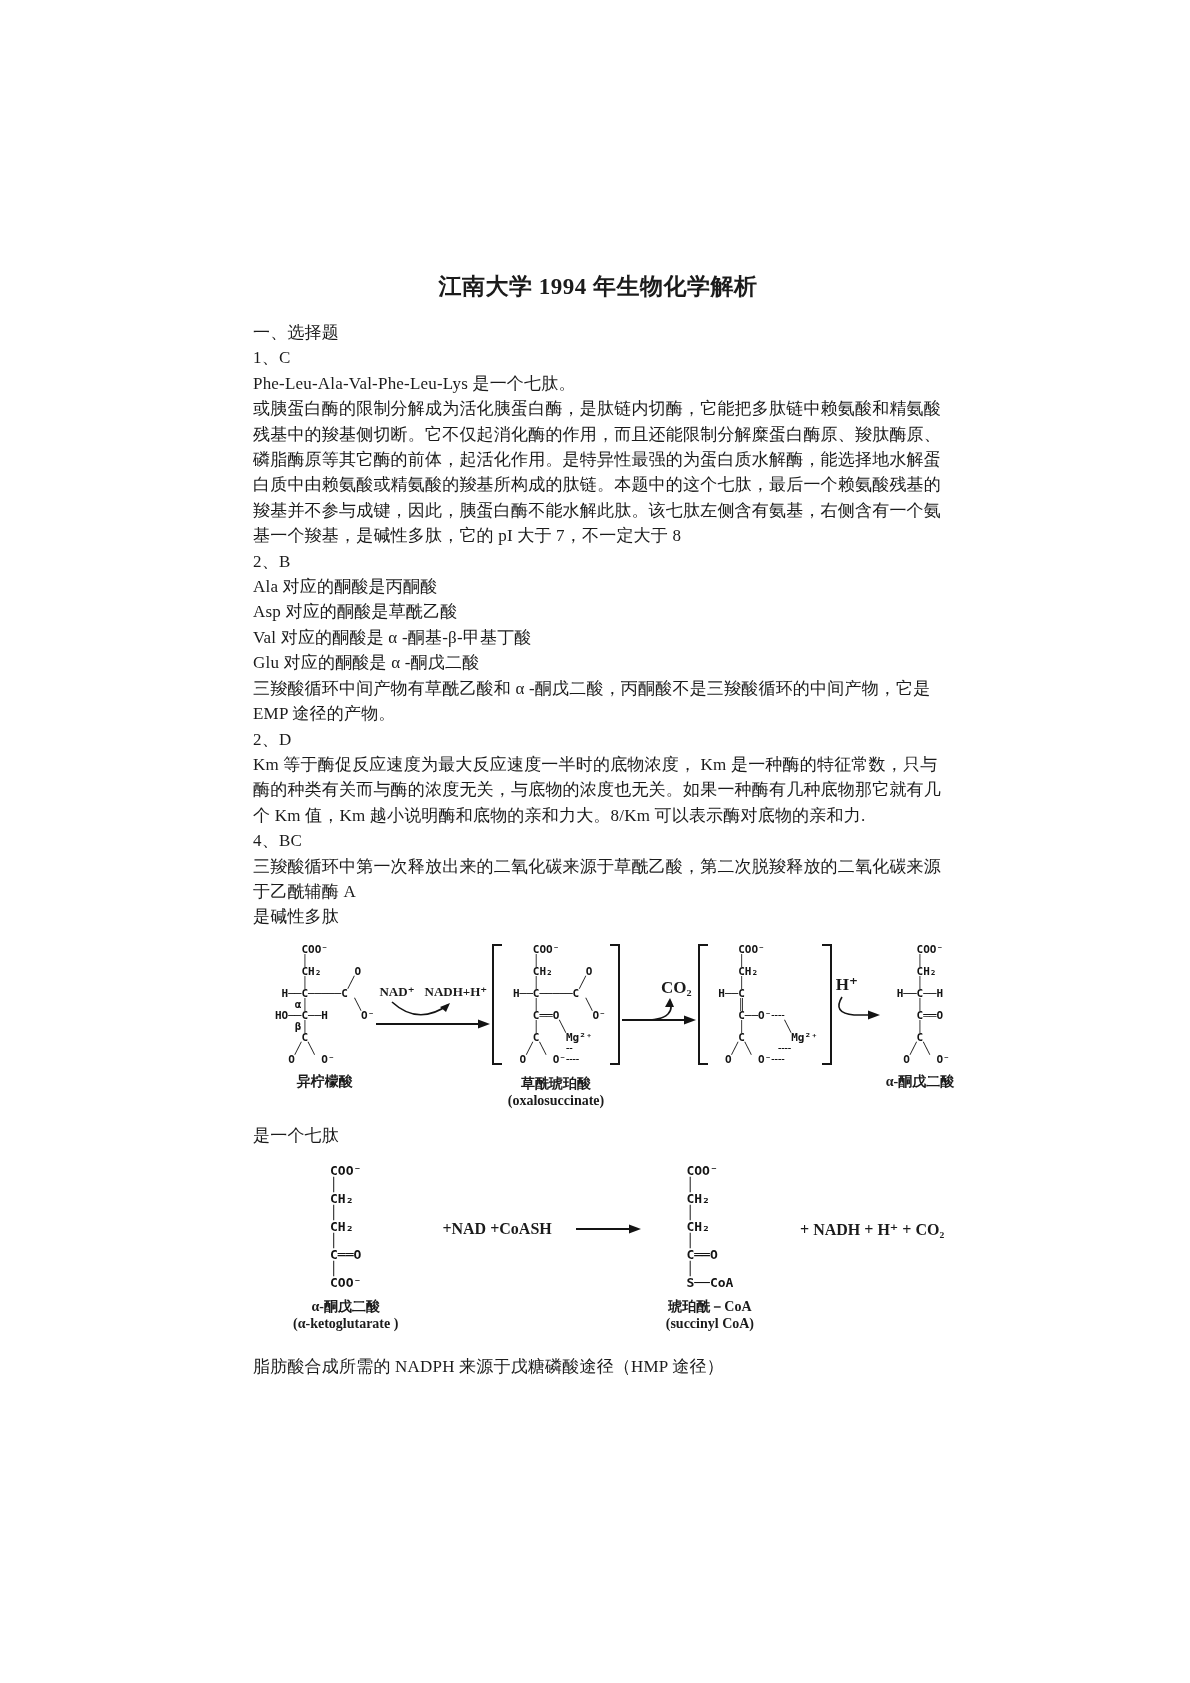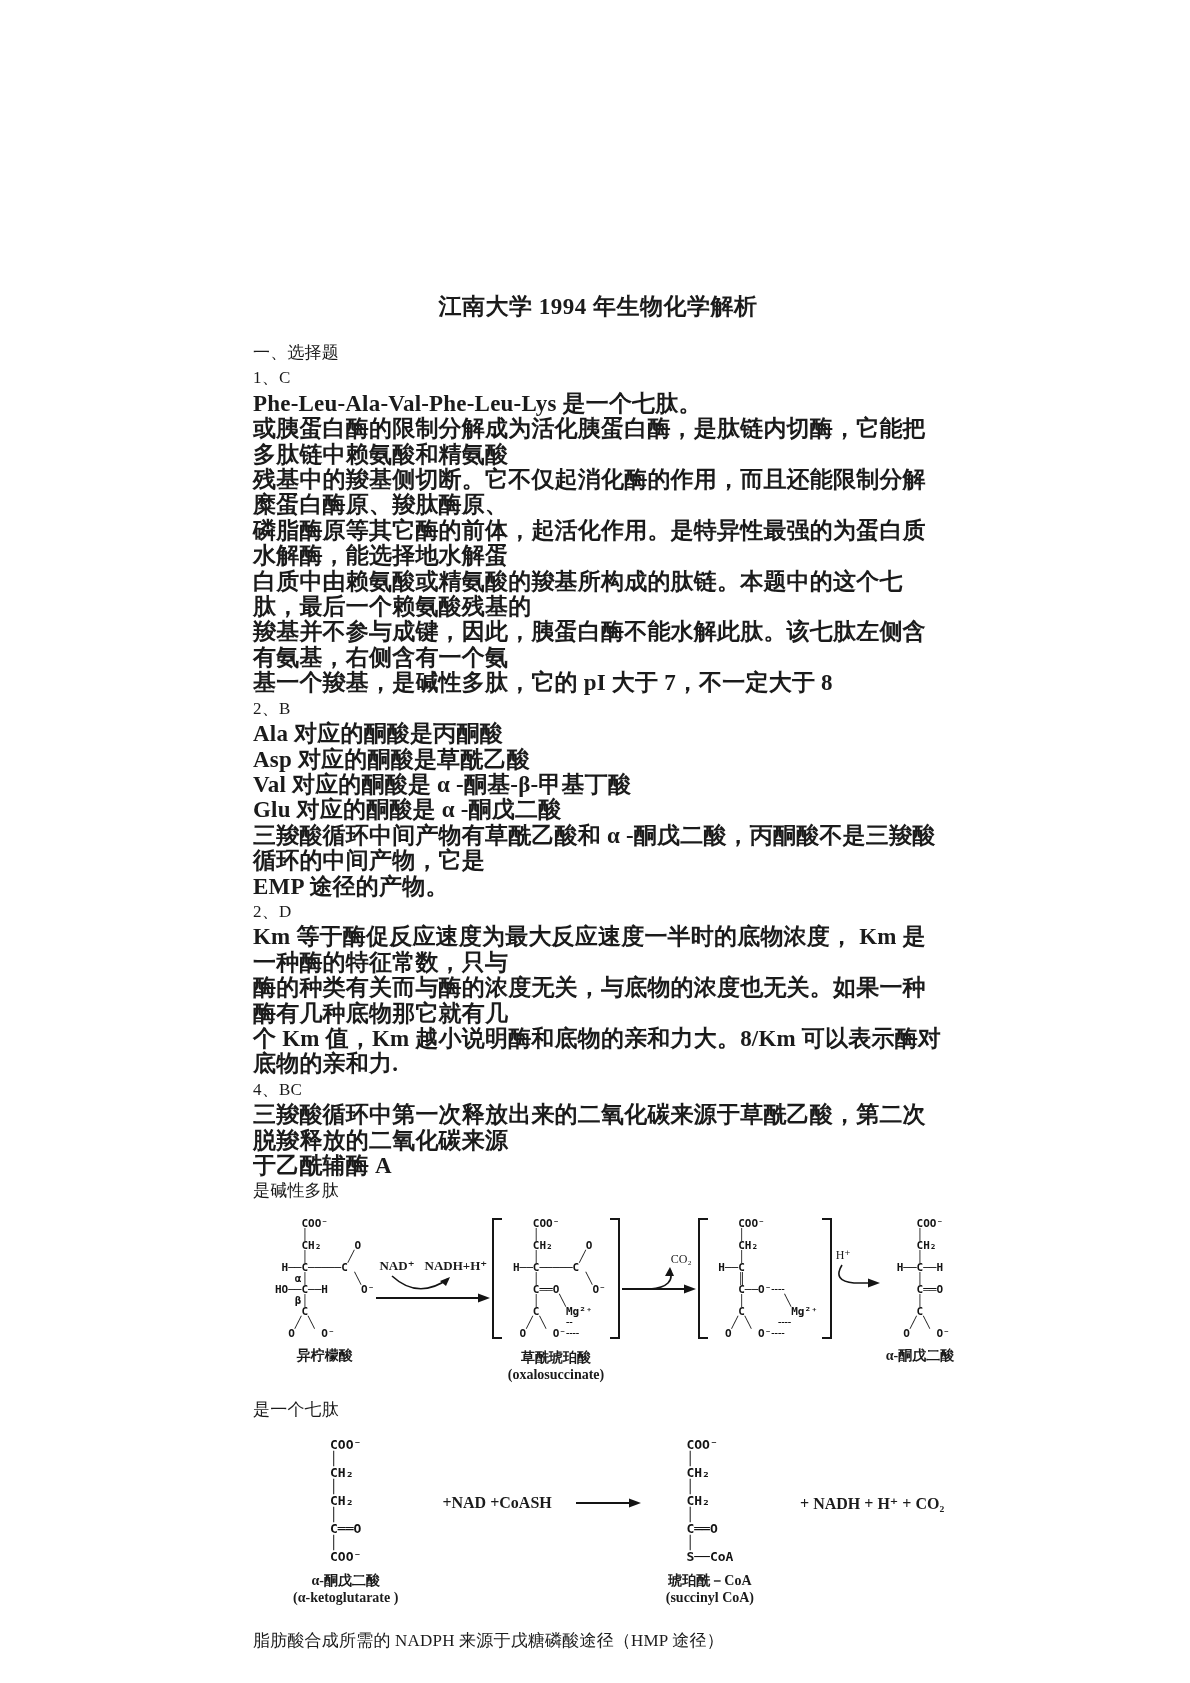--- a/index.html
+++ b/index.html
@@ -12,37 +12,36 @@
     position: relative;
     width: 1190px;
     height: 1683px;
     background: #ffffff;
     overflow: hidden;
     font-family: "Liberation Serif", "DejaVu Serif", serif;
   }
   .content {
     position: absolute;
     left: 253px;
-    top: 292px;
+    top: 272px;
     width: 690px;
   }
   .doc-title {
     text-align: center;
     font-size: 23px;
     font-weight: bold;
     line-height: 30px;
     margin: 0 0 18px 0;
     letter-spacing: 0.5px;
   }
   .text-block div {
-    font-size: 23px;
+    font-size: 17px;
     line-height: 25.4px;
     white-space: pre-wrap;
     letter-spacing: 0.2px;
-    font-weight: bold;
   }
   .plain-line {
     font-size: 17px;
     line-height: 25.4px;
     letter-spacing: 0.2px;
   }
   
   .diagram {
     display: flex;
     align-items: flex-start;
@@ -101,22 +100,22 @@
     flex: 0 0 auto;
   }
   .rx-labels {
     display: flex;
     gap: 10px;
     font-size: 13px;
     font-weight: bold;
     white-space: nowrap;
   }
   .rx-label-single {
-    font-size: 12px;
-    font-weight: normal;
+    font-size: 17px;
+    font-weight: bold;
     white-space: nowrap;
     text-align: center;
   }
   .reagent-text, .product-text {
     font-size: 16px;
     font-weight: bold;
     white-space: nowrap;
   }
   .d2-arrow-row {
     display: flex;

